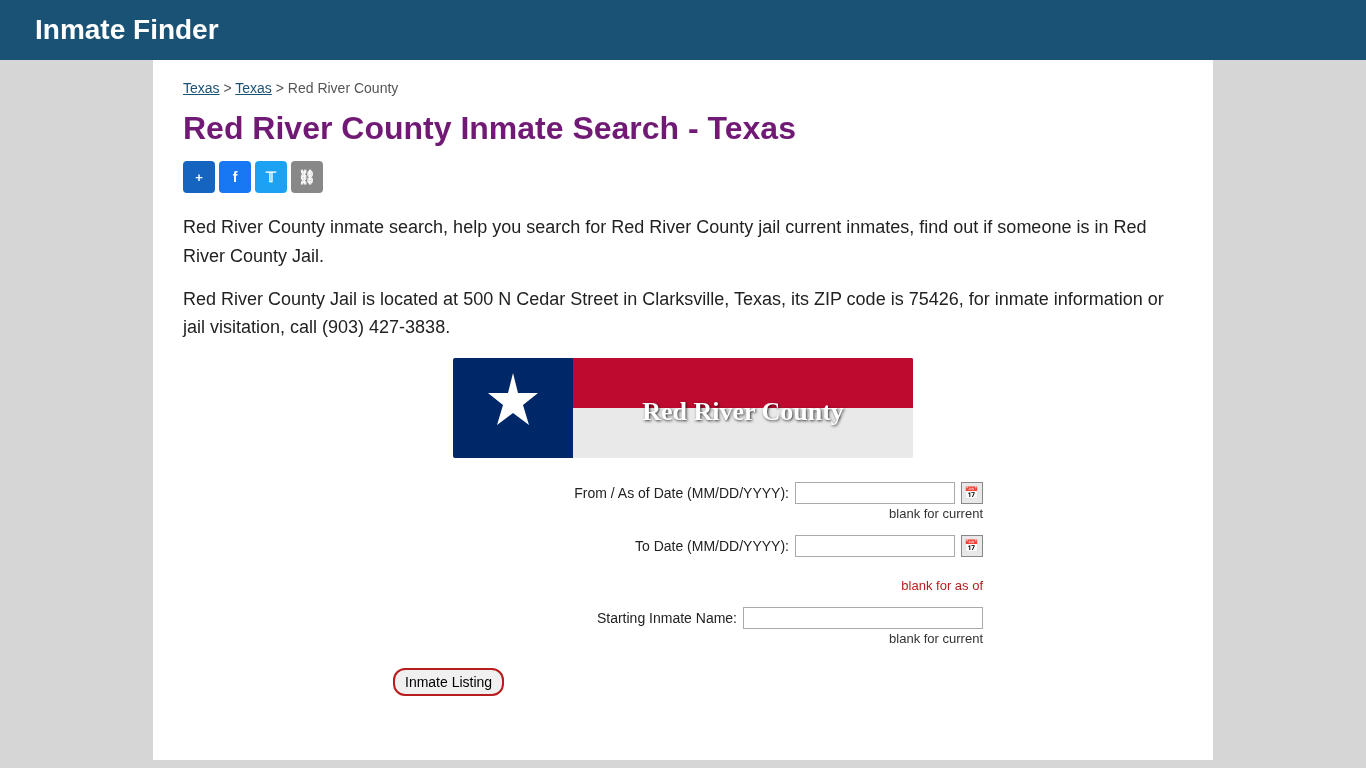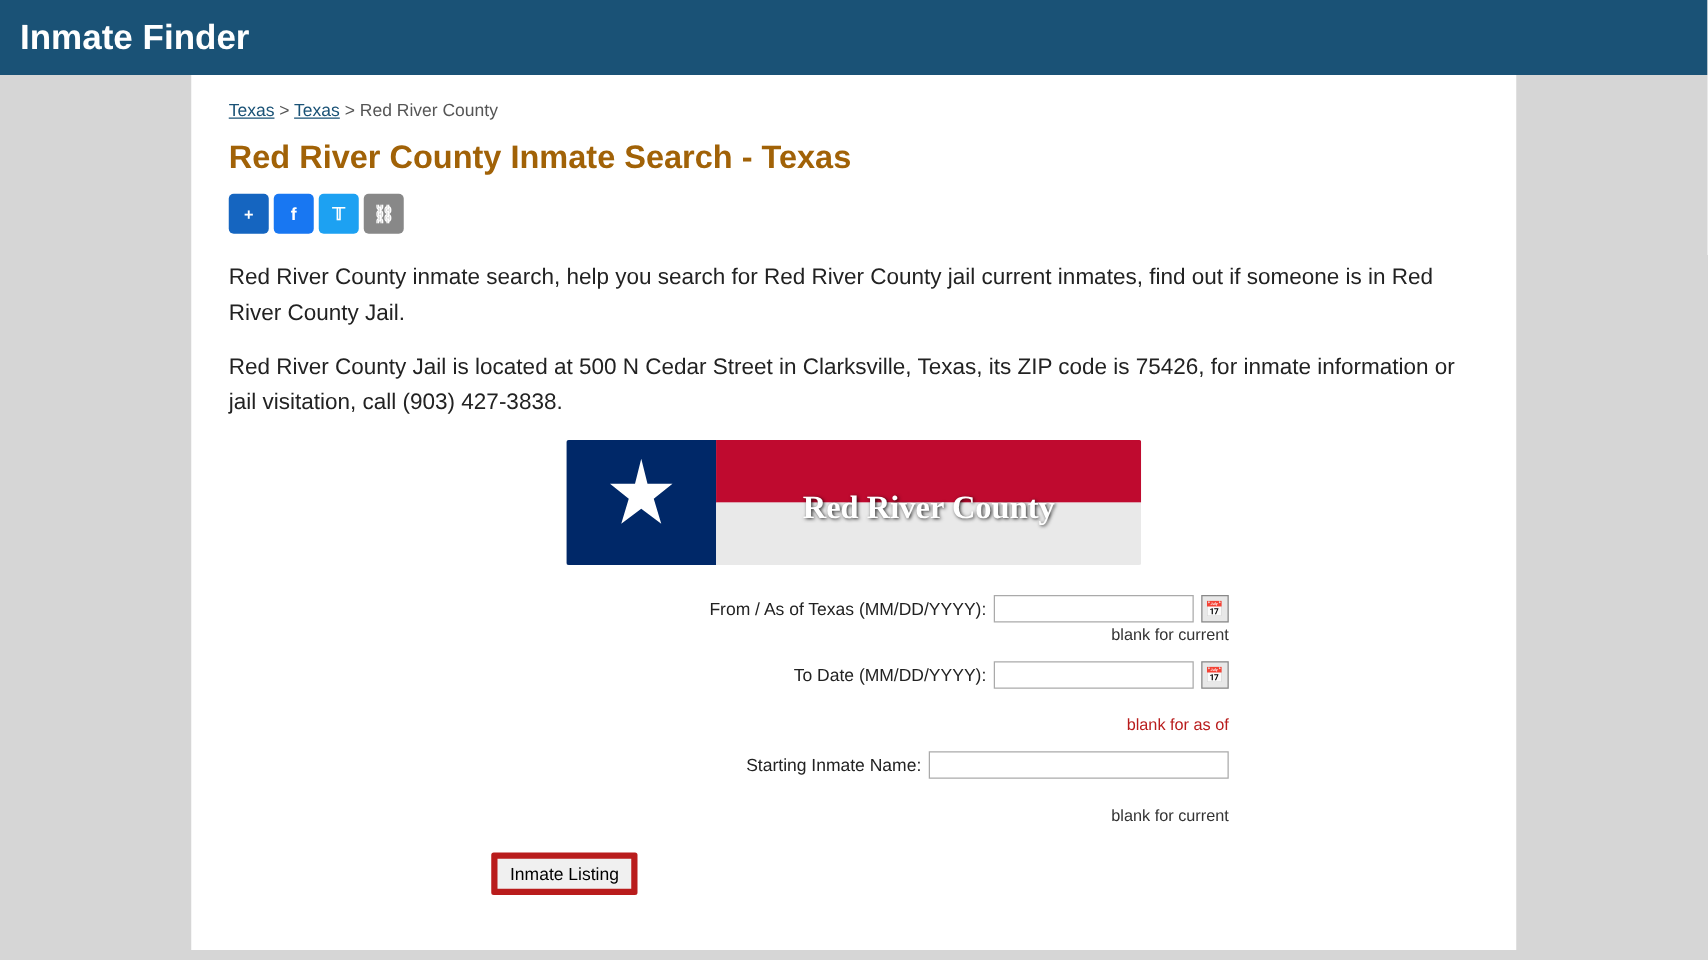--- a/index.html
+++ b/index.html
@@ -11,21 +11,21 @@
     body {
       font-family: Georgia, 'Times New Roman', serif;
       font-size: 16px;
       background-color: #d6d6d6;
       color: #222;
     }
 
     
     #header {
       background-color: #1a5276;
-      padding: 14px 16px;
+      padding: 14px 35px;
     }
 
     #header h1 {
       color: #ffffff;
       font-size: 28px;
       font-weight: bold;
       font-family: Arial, sans-serif;
     }
 
     
@@ -49,25 +49,25 @@
       color: #1a5276;
       text-decoration: underline;
     }
 
     #breadcrumb span {
       color: #555;
     }
 
     
     #page-title {
-      font-size: 26px;
+      font-size: 32px;
       font-weight: bold;
       font-family: Arial, sans-serif;
       margin-bottom: 14px;
-      color: #a16207;
+      color: #701a75;
     }
 
     
     #social-share {
       display: flex;
       gap: 4px;
       margin-bottom: 20px;
     }
 
     .social-btn {
@@ -149,26 +149,26 @@
       cursor: pointer;
       display: flex;
       align-items: center;
       justify-content: center;
       font-size: 11px;
     }
 
     #inmate-listing-btn {
       margin-top: 6px;
       padding: 4px 10px;
-      border: 5px solid #b91c1c;
+      border: 2px solid #b91c1c;
       background: #f0f0f0;
       font-size: 14px;
       font-family: Arial, sans-serif;
       cursor: pointer;
-      border-radius: 2px;
+      border-radius: 12px;
     }
   </style>
 </head>
 <body>
 
 <div id="header">
   <h1>Inmate Finder</h1>
 </div>
 
 <div id="main-wrapper">
@@ -220,41 +220,41 @@
 
         <text x="290" y="62" font-family="Georgia, serif" font-size="26" font-weight="bold" fill="white" text-anchor="middle" style="text-shadow: 1px 1px 3px rgba(0,0,0,0.8);">Red River County</text>
       </svg>
     </div>
   </div>
 
   <div id="search-form">
 
     <div style="display:flex; flex-direction:column; align-items:flex-end; width:600px;">
       <div class="form-row">
-        <label class="form-label">From / As of Texas (MM/DD/YYYY):</label>
+        <label class="form-label">From / As of Date (MM/DD/YYYY):</label>
         <input type="text" class="form-input" style="">
         <button class="calendar-btn">
           <span style="font-size:12px;">📅</span>
         </button>
       </div>
       <div style="margin-left:270px; font-size:13px; color:#333; font-family:Arial,sans-serif; margin-bottom:8px;">blank for current</div>
     </div>
 
     <div style="display:flex; flex-direction:column; align-items:flex-end; width:600px;gap:19px;">
       <div class="form-row">
         <label class="form-label">To Date (MM/DD/YYYY):</label>
         <input type="text" class="form-input" style="">
         <button class="calendar-btn">
           <span style="font-size:12px;">📅</span>
         </button>
       </div>
       <div style="margin-left:270px; font-size:13px; color:#b91c1c; font-family:Arial,sans-serif; margin-bottom:8px;">blank for as of</div>
     </div>
 
-    <div style="display:flex; flex-direction:column; align-items:flex-end; width:600px;gap:20px;">
+    <div style="display:flex; flex-direction:column; align-items:flex-end; width:600px;">
       <div class="form-row">
         <label class="form-label">Starting Inmate Name:</label>
         <input type="text" class="form-input-name" style="">
       </div>
       <div style="margin-left:270px; font-size:13px; color:#333; font-family:Arial,sans-serif; margin-bottom:10px;">blank for current</div>
     </div>
 
     <div style="display:flex; justify-content:flex-start; width:600px; padding-left:10px;">
       <button id="inmate-listing-btn">Inmate Listing</button>
     </div>

